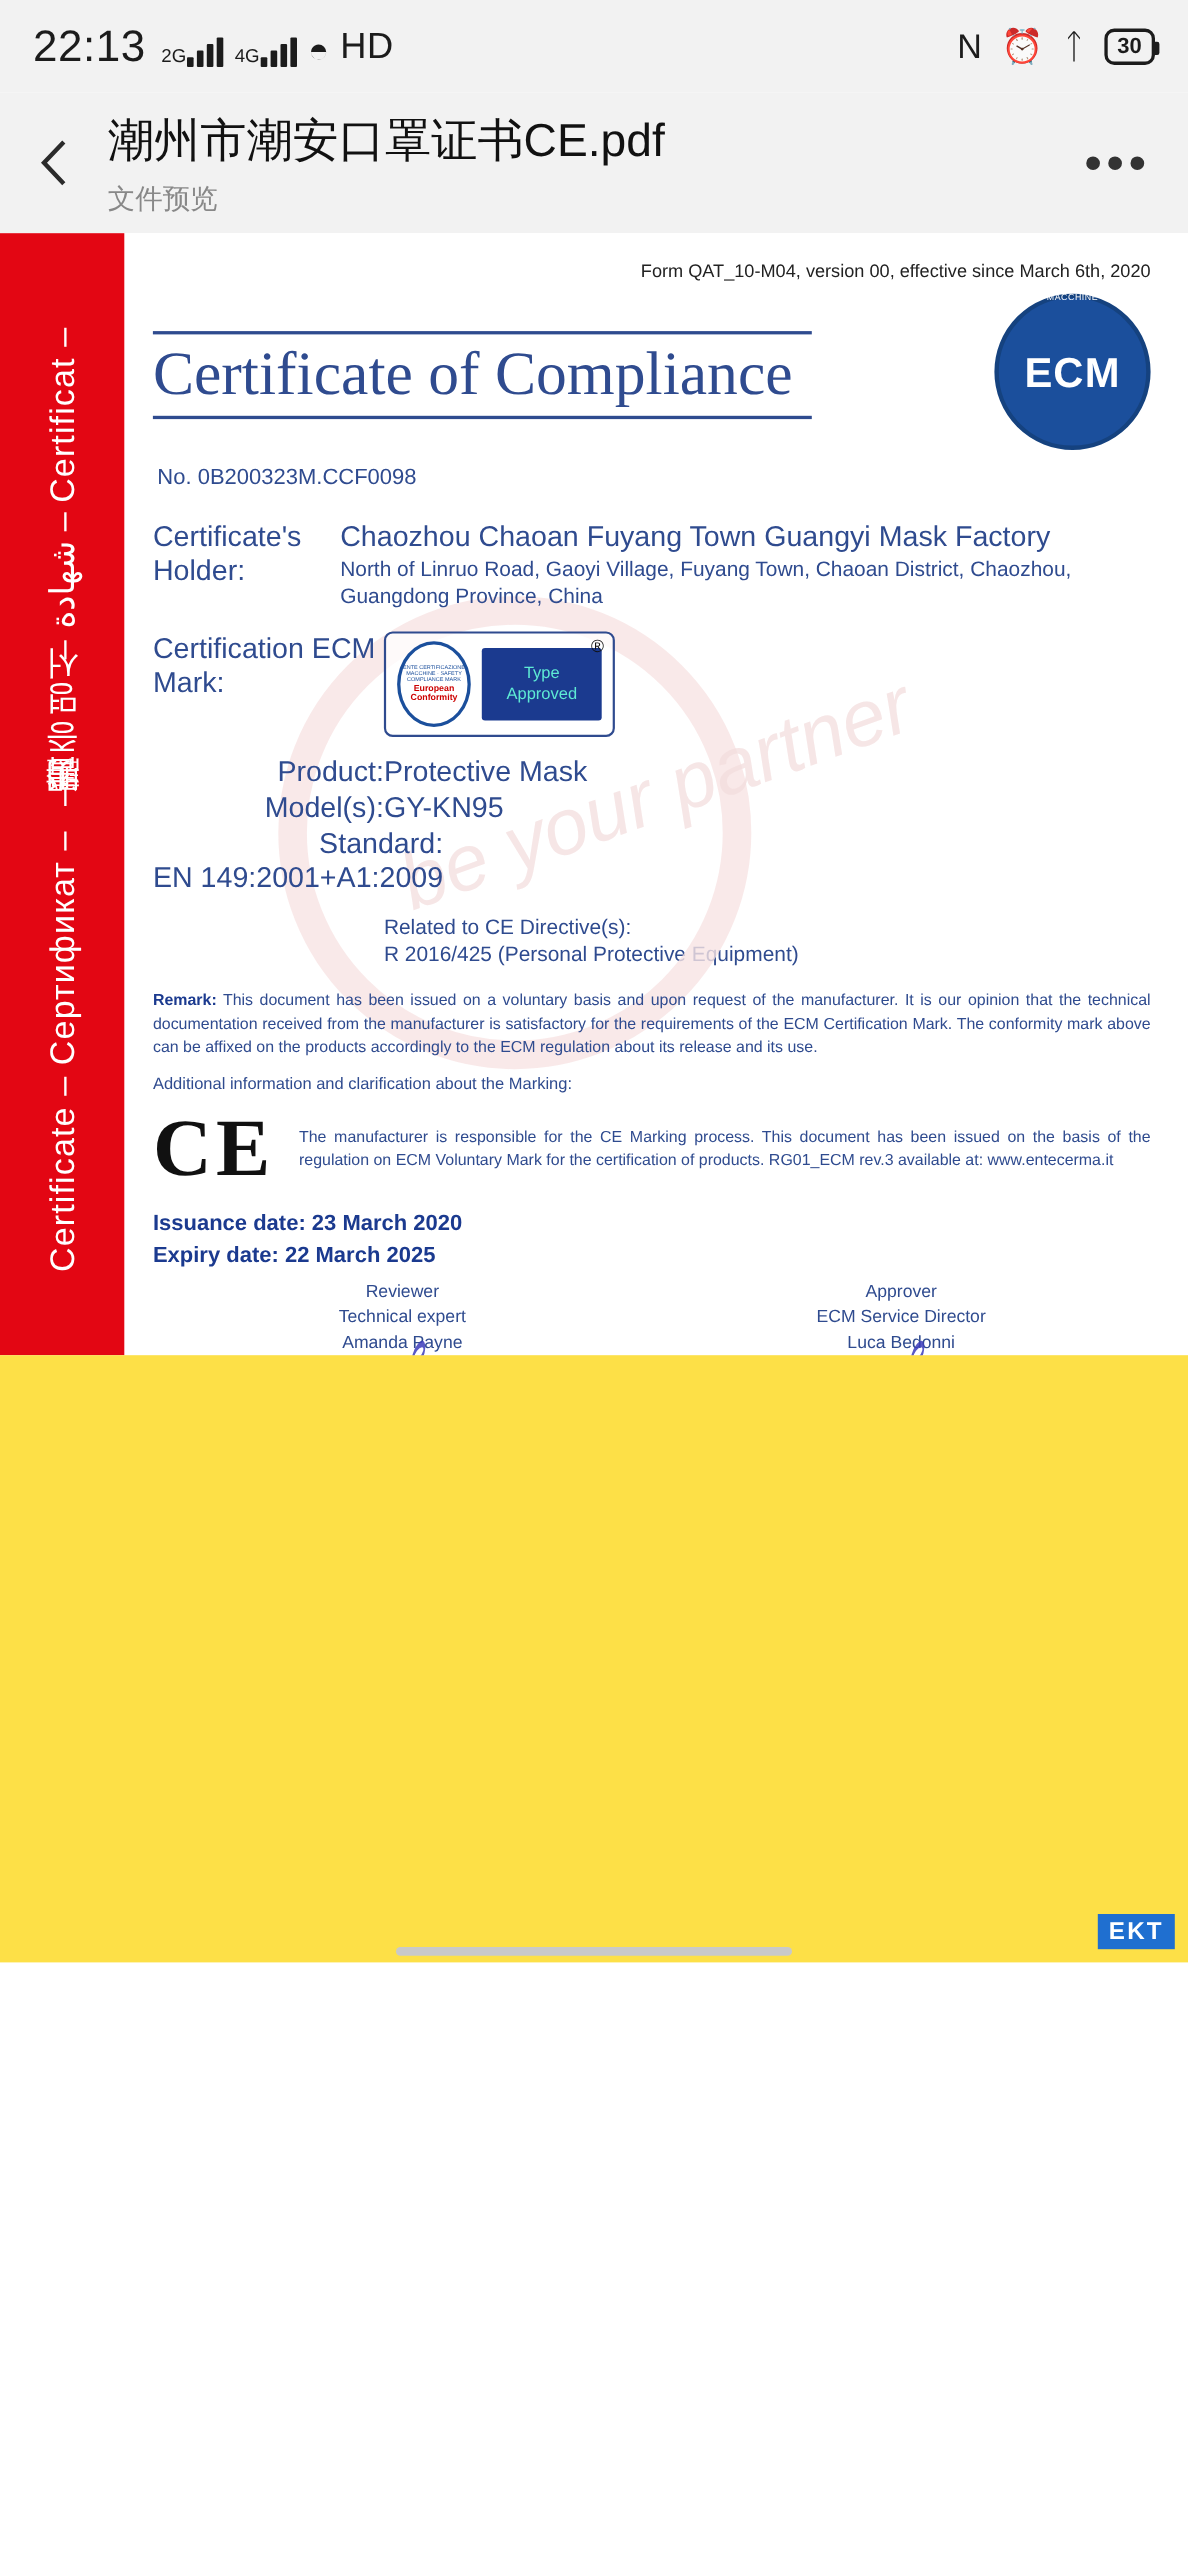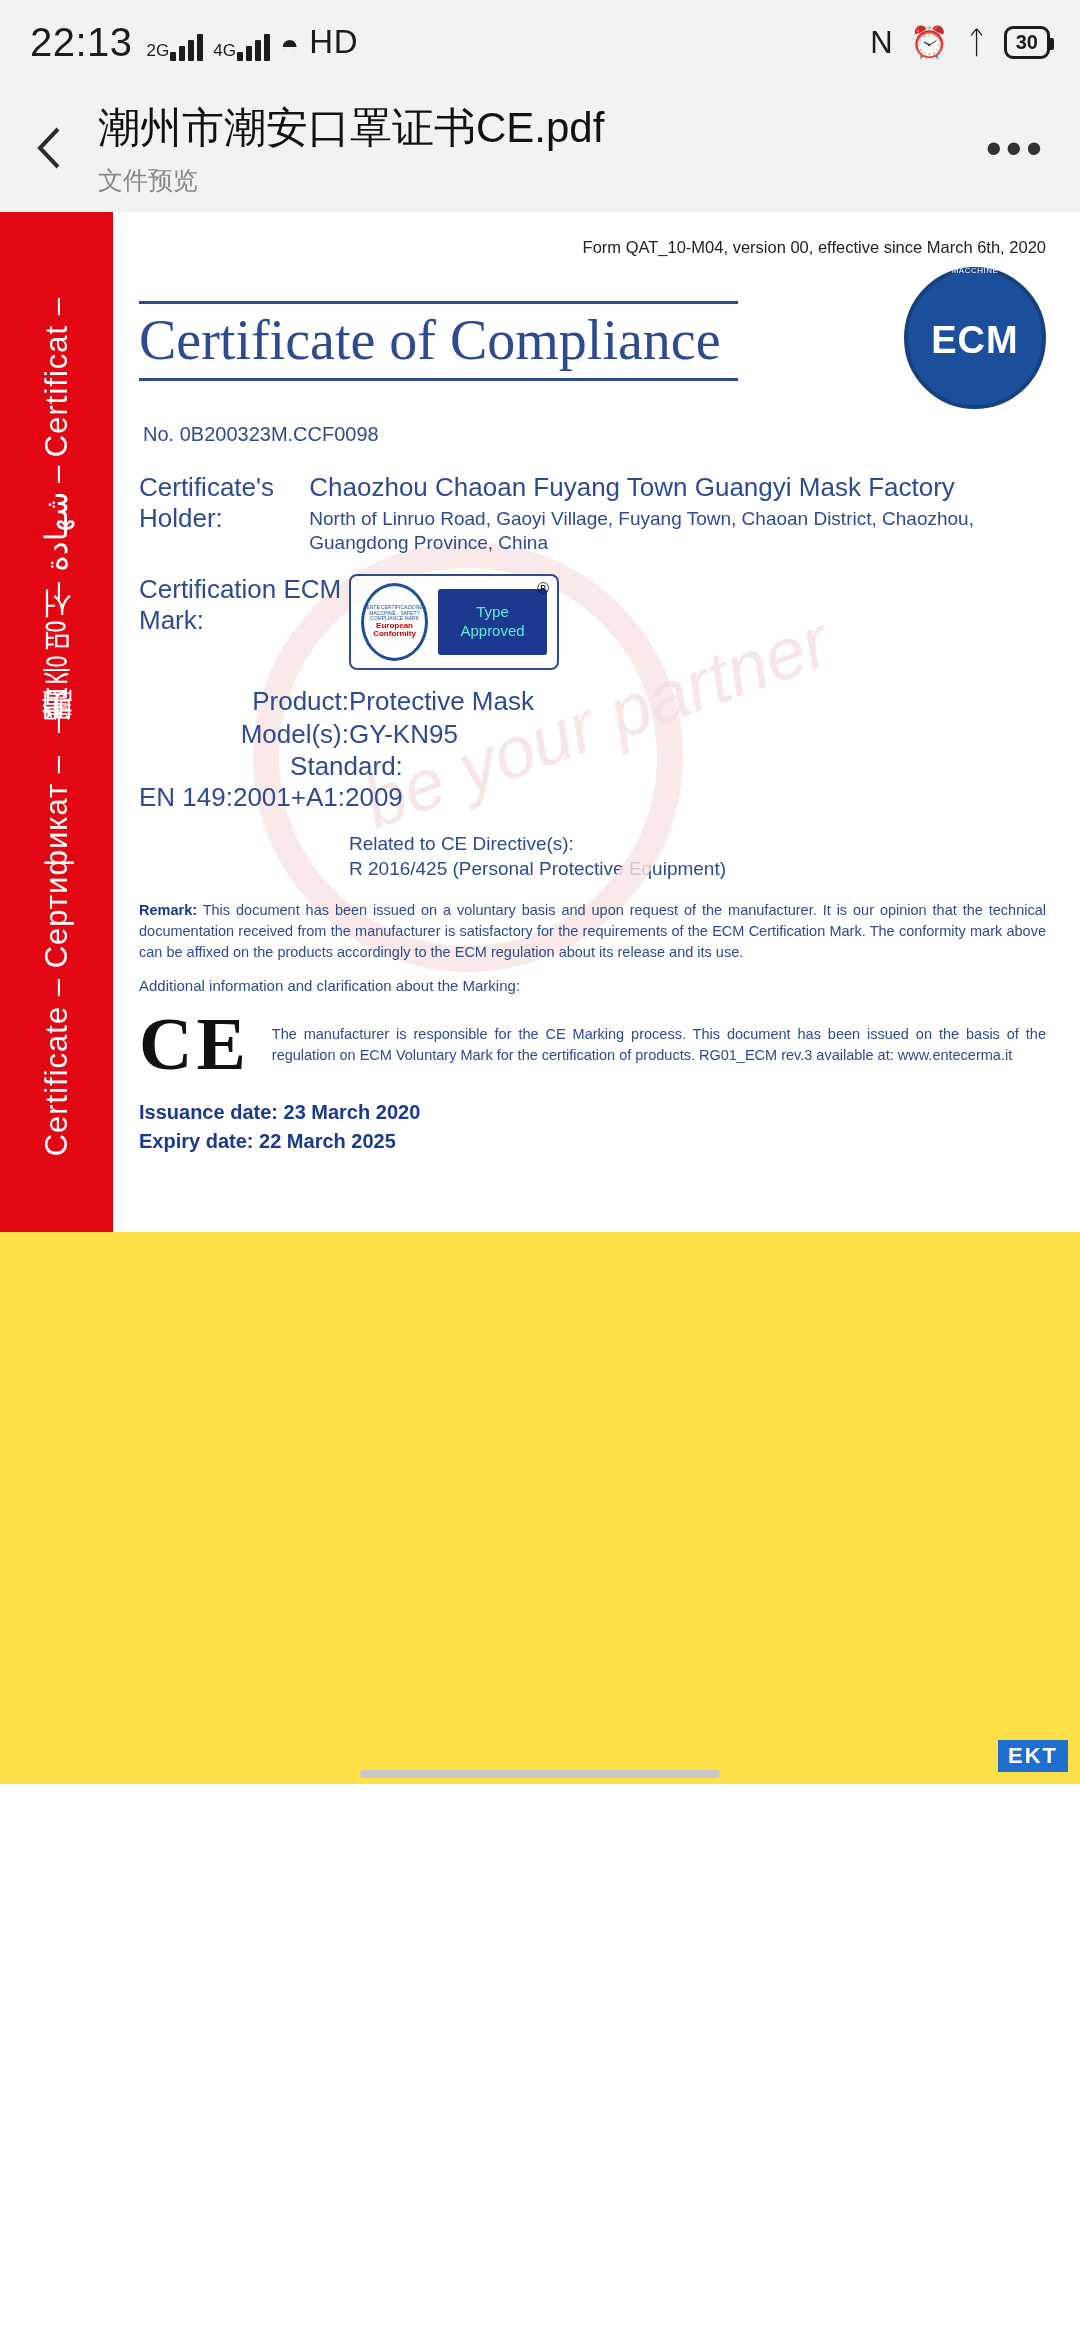--- a/index.html
+++ b/index.html
@@ -274,20 +274,36 @@
       <div class="cerow">
         <div class="celogo">CE</div>
         <div class="cetext">The manufacturer is responsible for the CE Marking process. This document has been issued on the basis of the regulation on ECM Voluntary Mark for the certification of products. RG01_ECM rev.3 available at: www.entecerma.it</div>
       </div>
 
       <div class="dates">
         <div>Issuance date: 23 March 2020</div>
         <div>Expiry date: 22 March 2025</div>
       </div>
 
+      <div class="signrow">
+        <div class="sign">
+          <div class="nm">Reviewer</div>
+          <div class="nm">Technical expert</div>
+          <div class="nm">Amanda Payne</div>
+
+          <div class="sigink">𝄞</div>
+        </div>
+        <div class="sign">
+          <div class="nm">Approver</div>
+          <div class="nm">ECM Service Director</div>
+          <div class="nm">Luca Bedonni</div>
+
+          <div class="sigink">𝄞</div>
+        </div>
+      </div>
 
     </div>
   </div>
 
   <div class="graypane">
     <div class="ekt">EKT</div>
     <div class="navhint"></div>
   </div>
 
 </div>

